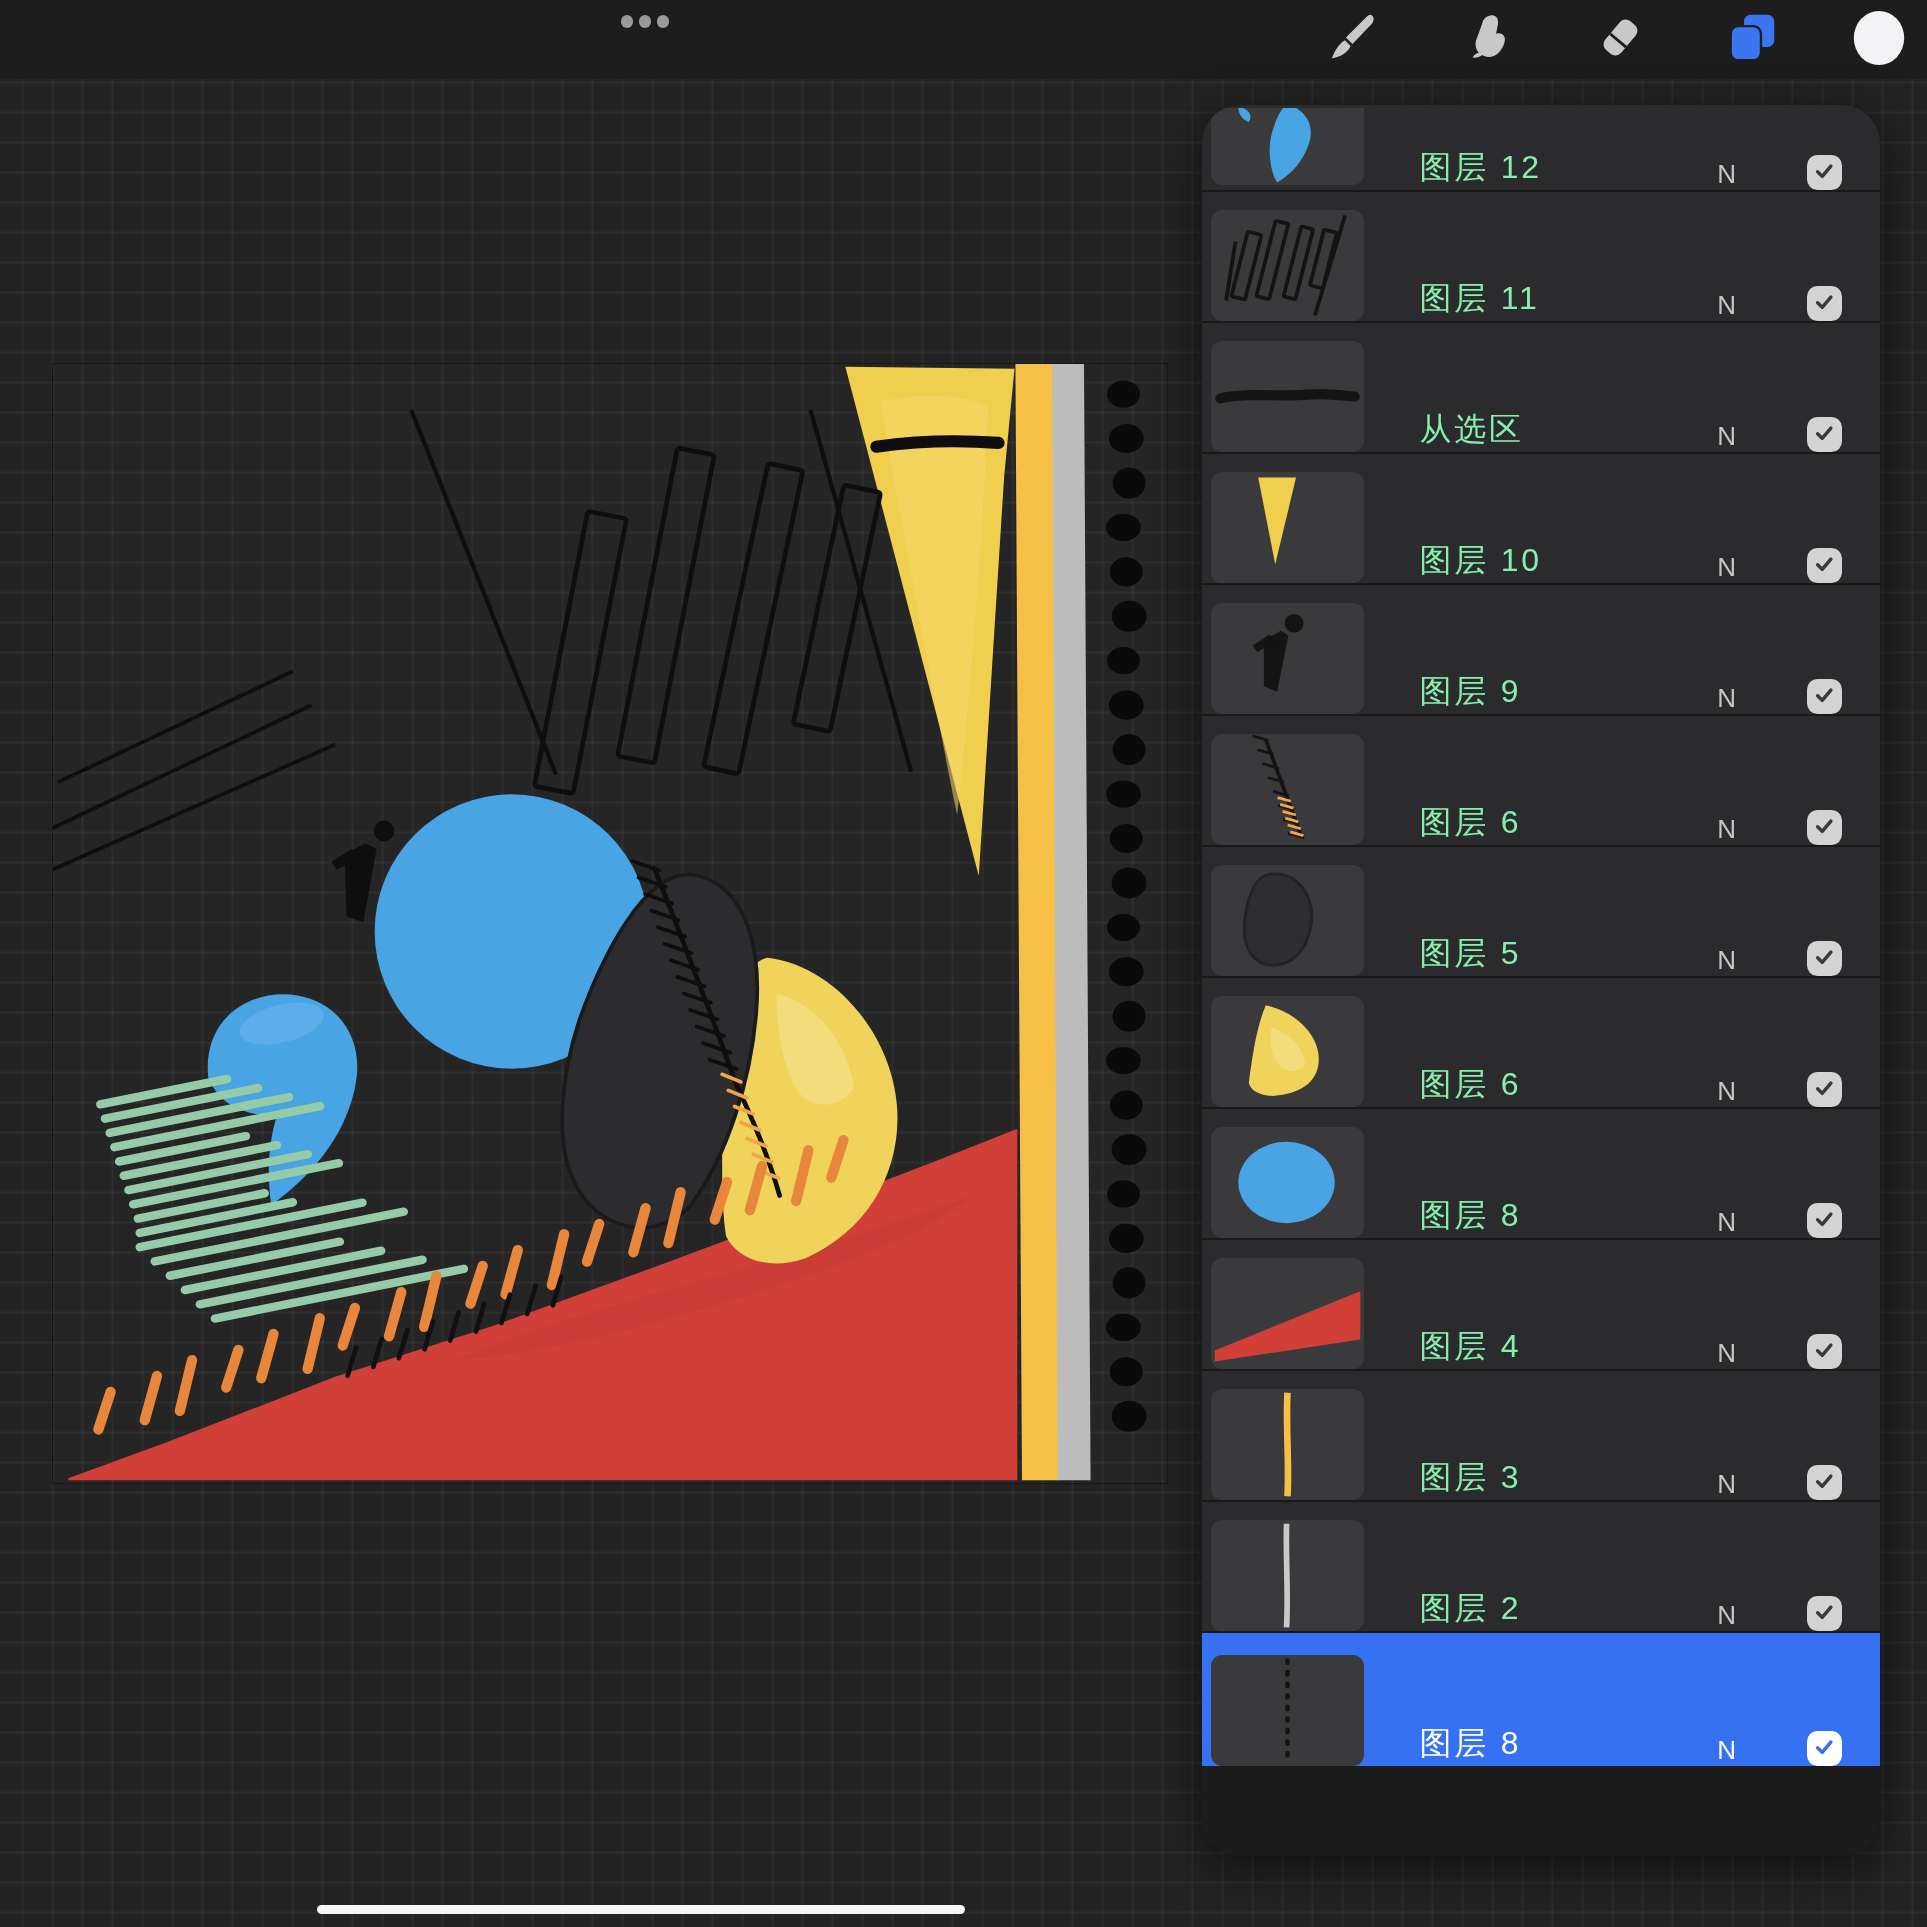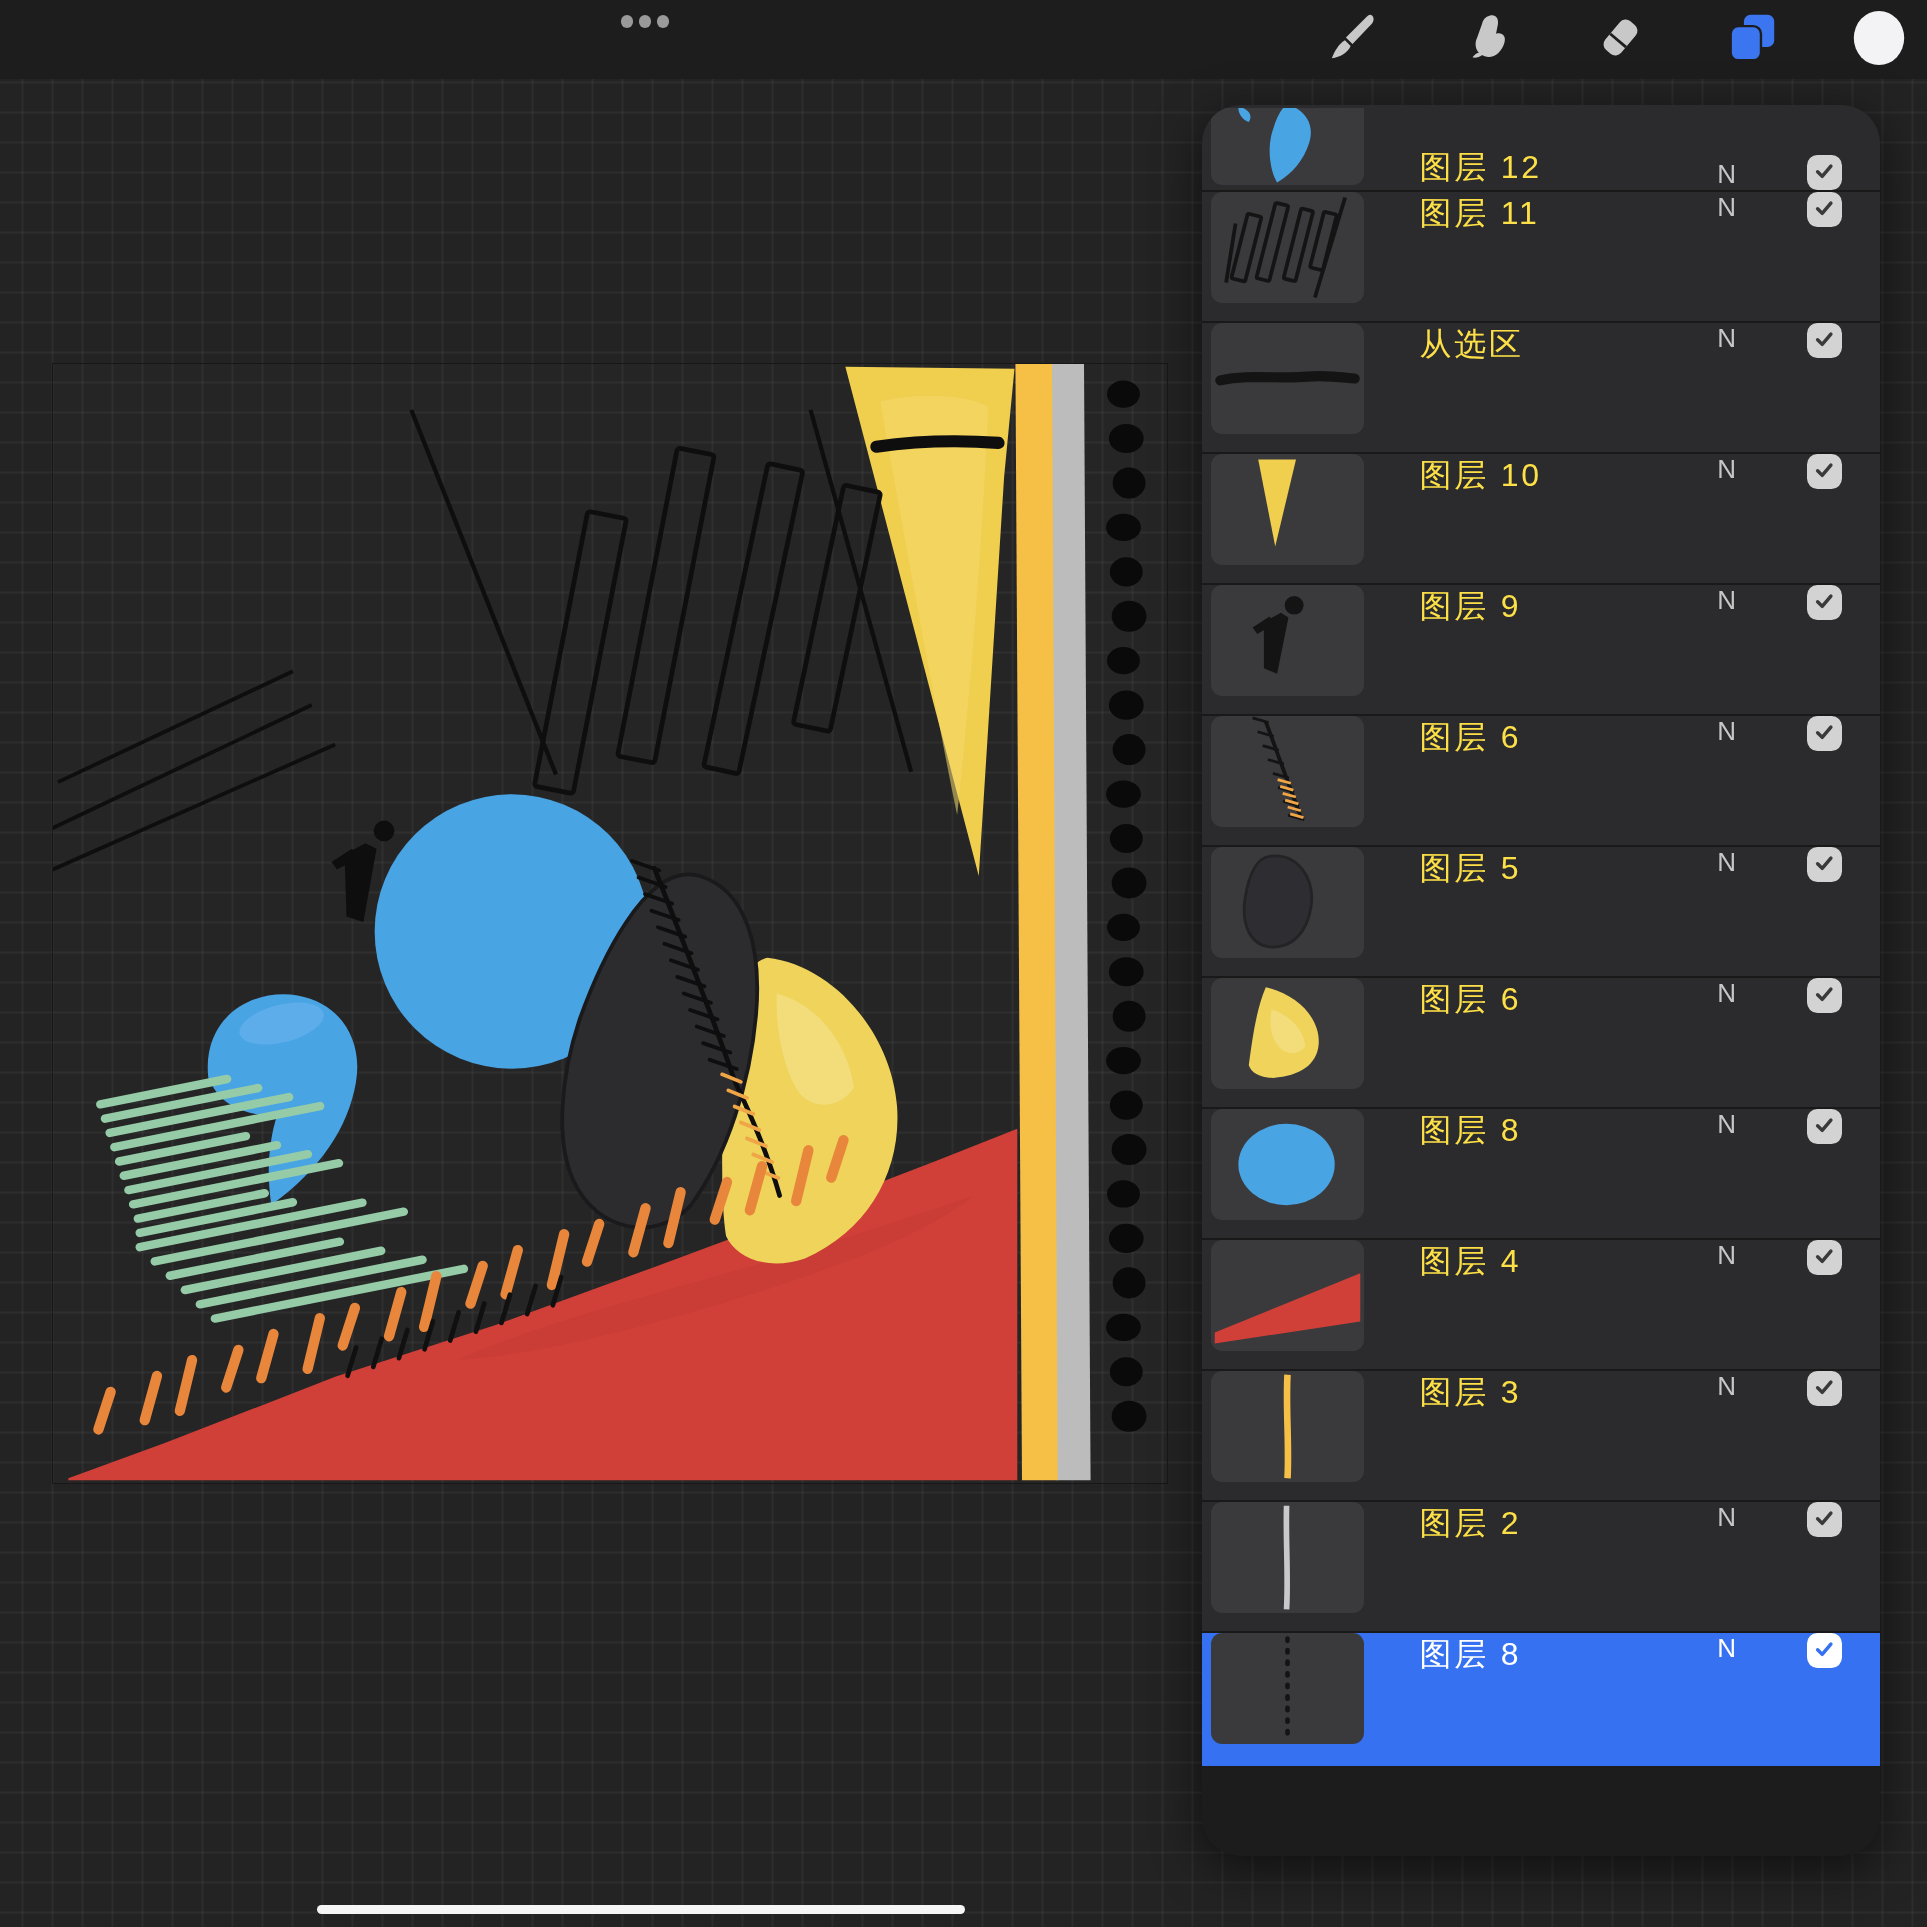--- a/index.html
+++ b/index.html
@@ -24,28 +24,28 @@
   
   .panel{position:absolute;left:1202px;top:105px;width:678px;height:1751px;background:#1c1c1d;
     border-radius:38px;overflow:hidden;z-index:6;box-shadow:0 11.3px 47px rgba(0,0,0,.55);}
   .panel-header{position:relative;height:116px;background:#1c1c1d;}
   .panel-title{position:absolute;left:24.5px;top:137px;font-size:43px;font-weight:700;color:#dadada;
     letter-spacing:1.9px;transform:translateY(-50%);top:68px;}
   .add-btn{position:absolute;right:28px;top:38px;width:53px;height:53px;display:flex;
     align-items:center;justify-content:center;cursor:pointer;}
   .rows{position:relative;}
   .layer-row{position:relative;height:129px;background:#2b2b2d;border-bottom:2.8px solid #19191a;
-    display:flex;align-items:flex-start;cursor:pointer;}
+    display:flex;align-items:flex-end;cursor:pointer;}
   .layer-row.first{height:85px;align-items:flex-end;}
   .layer-row.selected{background:#3571f1;border-bottom:none;height:133px;}
   .thumb{width:153px;height:111px;margin-left:9.4px;border-radius:11.3px;background:#3a3a3c;
     overflow:hidden;flex:0 0 auto;}
   .layer-row.first .thumb{height:77px;margin-bottom:4.7px;border-top-left-radius:0;border-top-right-radius:0;}
   .thumb svg{display:block;width:100%;height:100%;}
-  .layer-name{margin-left:55px;font-size:32px;color:#fde047;letter-spacing:2.8px;}
+  .layer-name{margin-left:55px;font-size:32px;color:#86efac;letter-spacing:2.8px;}
   .blend{position:absolute;right:143px;font-size:26px;color:#c6c6c6;letter-spacing:0.9px;}
   .vis{position:absolute;right:38px;width:35px;height:35px;border-radius:10.4px;background:#d3d3d4;
     display:flex;align-items:center;justify-content:center;}
   .layer-row.selected .layer-name,.layer-row.selected .blend{color:#ffffff;}
   .layer-row.selected .vis{background:#ffffff;}
   
   .home-indicator{position:absolute;left:317px;top:1905px;width:648px;height:9.4px;border-radius:5.6px;
     background:#f5f5f5;z-index:7;}
 </style>
 </head>

